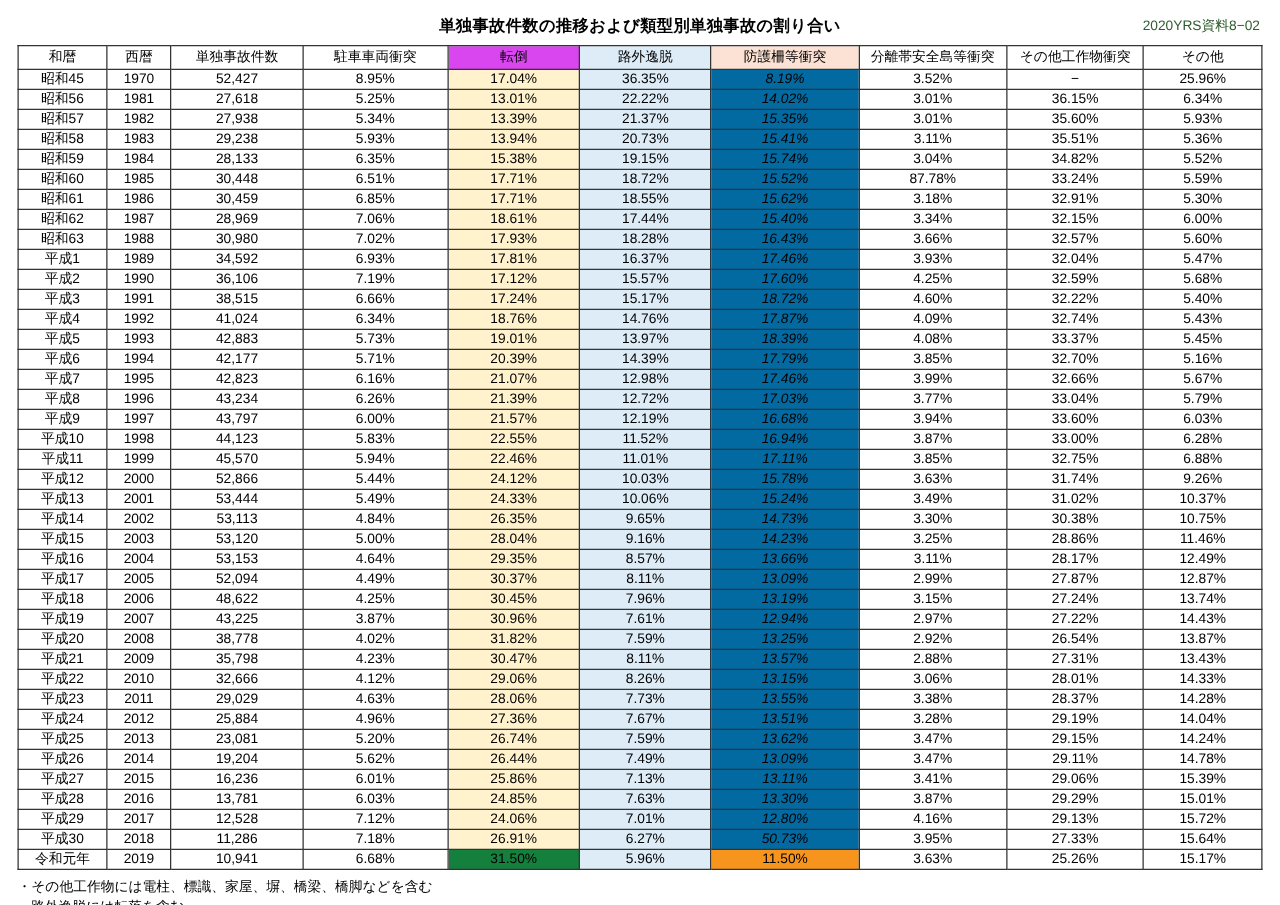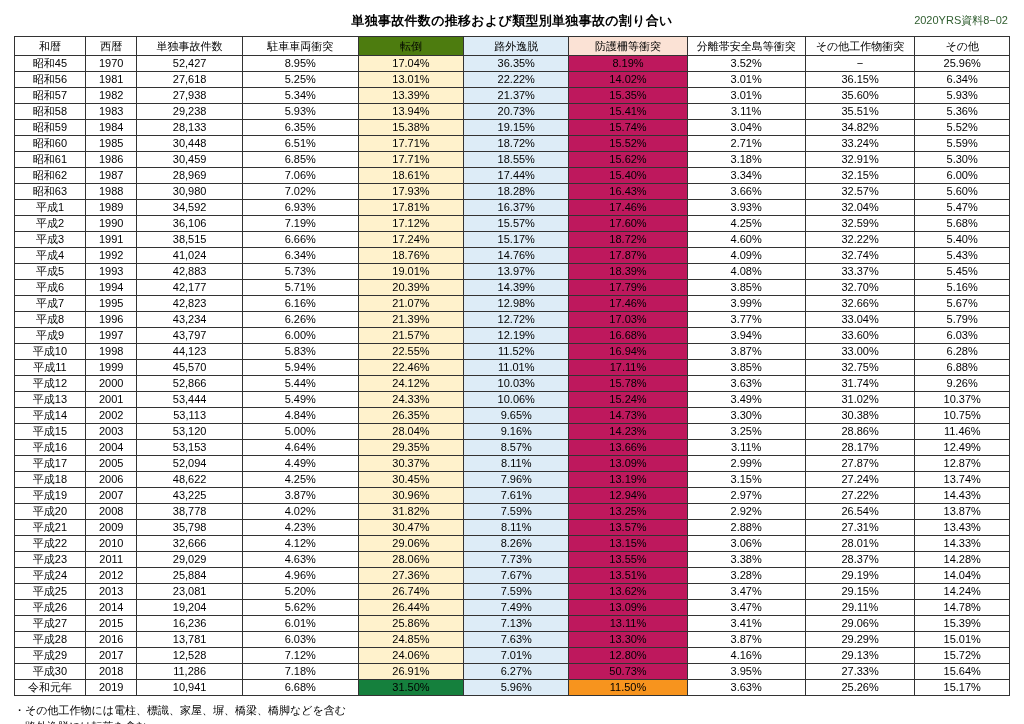--- a/index.html
+++ b/index.html
@@ -71,28 +71,28 @@
   col.c-total   { width: 98px; }
   col.c-park    { width: 108px; }
   col.c-ten     { width: 98px; }
   col.c-ro      { width: 98px; }
   col.c-guard   { width: 110px; }
   col.c-island  { width: 110px; }
   col.c-other-k { width: 102px; }
   col.c-other   { width: 88px; }
 
   
-  .h-ten   { background: #4d7c0f; margin-top: 43px; }
+  .h-ten   { background: #d946ef; margin-top: 43px; }
   .h-ro    { background: #ddecf7; }
   .h-guard { background: #fbe2d5; }
 
   
   .v-ten   { background: #fff2cc; }
   .v-ro    { background: #ddecf7; }
-  .v-guard { background: #be185d; }
+  .v-guard { background: #0369a1; font-style: italic; }
 
   .notes {
     margin-top: 6px;
     font-size: 11px;
     line-height: 16px;
   }
   .notes div { white-space: nowrap; }
 </style>
 </head>
 <body>
@@ -193,21 +193,21 @@
           <td>5.52%</td>
         </tr>
         <tr>
           <td>昭和60</td>
           <td>1985</td>
           <td>30,448</td>
           <td>6.51%</td>
           <td class="v-ten">17.71%</td>
           <td class="v-ro">18.72%</td>
           <td class="v-guard">15.52%</td>
-          <td>2.71%</td>
+          <td>87.78%</td>
           <td>33.24%</td>
           <td>5.59%</td>
         </tr>
         <tr>
           <td>昭和61</td>
           <td>1986</td>
           <td>30,459</td>
           <td>6.85%</td>
           <td class="v-ten">17.71%</td>
           <td class="v-ro">18.55%</td>

